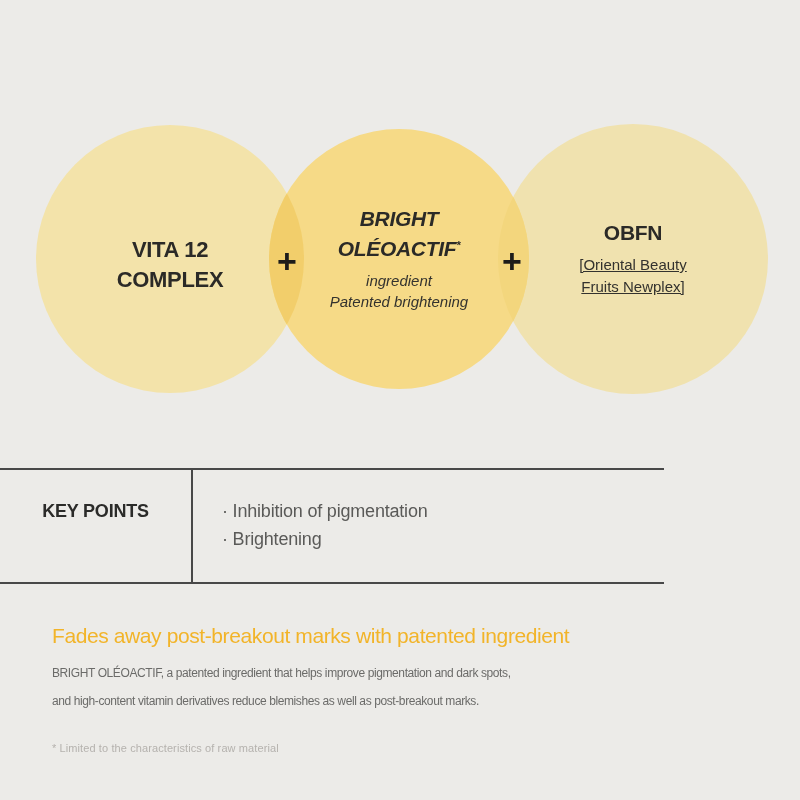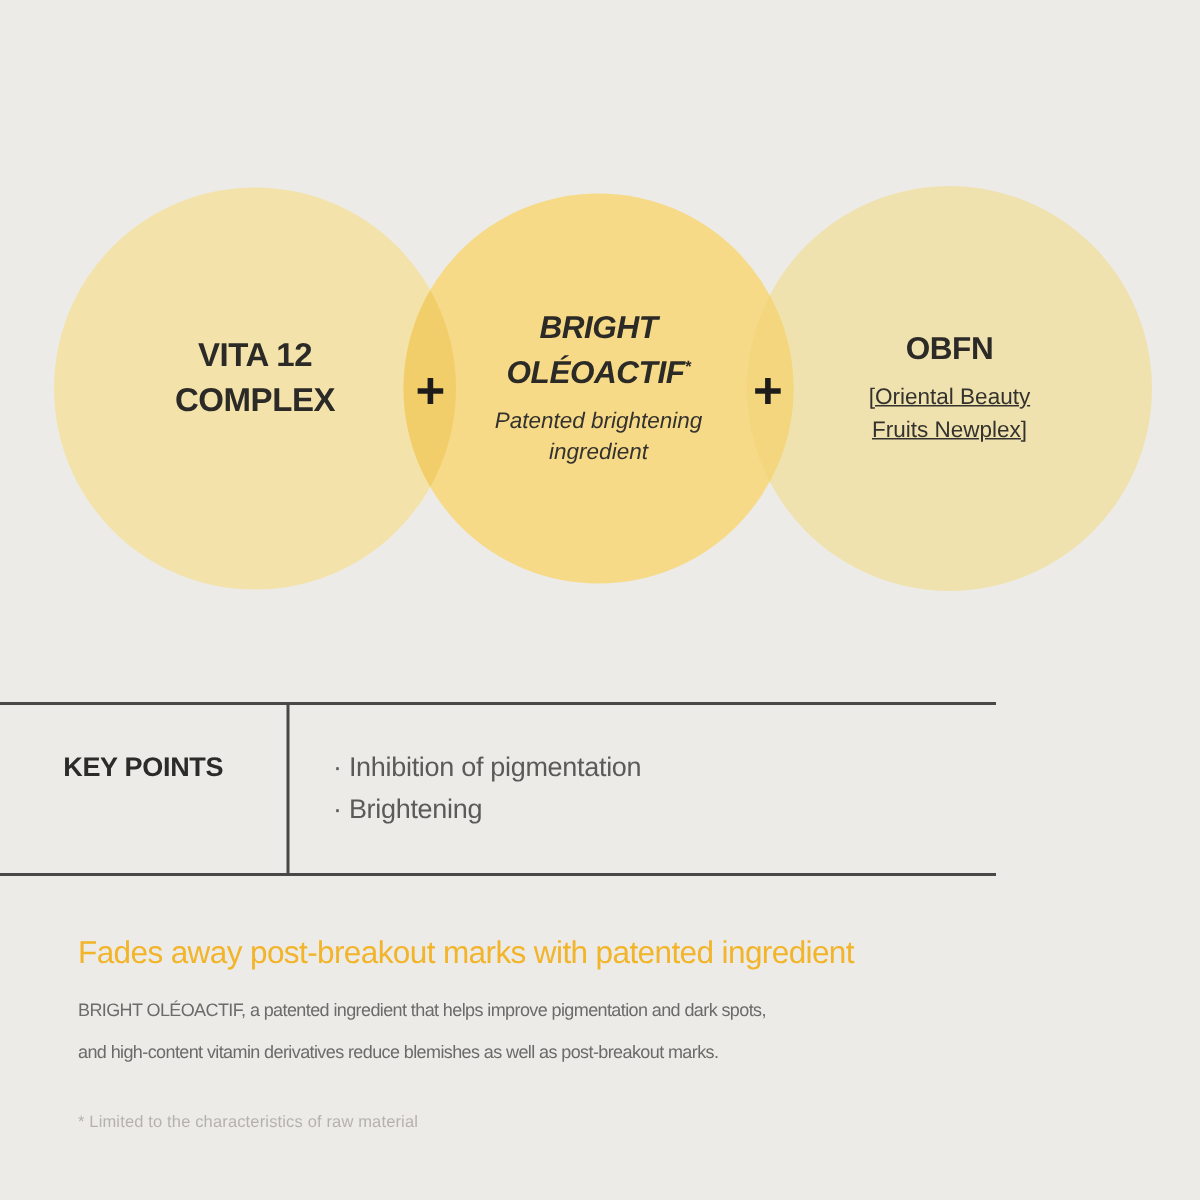--- a/index.html
+++ b/index.html
@@ -13,21 +13,21 @@
   .c-left{fill:var(--circle-left);}
   .c-mid{fill:var(--circle-mid);}
   .c-right{fill:var(--circle-right);}
   .lens-l{fill:var(--lens-left);}
   .lens-r{fill:var(--lens-right);}
 
   .circle-label{
     position:absolute;text-align:center;transform:translate(-50%,-50%);
     color:var(--title-text,#2B2A27);
   }
-  .label-left{left:170px;top:252px;}
+  .label-left{left:170px;top:265px;}
   .label-mid{left:399px;top:259px;font-style:italic;}
   .label-right{left:633px;top:259px;}
   .ctitle{font-size:21px;font-weight:700;letter-spacing:-0.3px;line-height:26px;white-space:nowrap;}
   .label-left .ctitle{line-height:30px;font-size:22px;}
   .csub{font-size:15px;line-height:21px;margin-top:8px;white-space:nowrap;color:#33322e;}
   .label-right .csub{line-height:22px;text-decoration:underline;}
   .sup{font-size:11px;vertical-align:7px;font-weight:700;}
 
   .plus{
     position:absolute;transform:translate(-50%,-50%);
@@ -106,22 +106,22 @@
 
   <div class="plus plus1">+</div>
   <div class="plus plus2">+</div>
 
   <div class="circle-label label-mid">
     <div class="ctitle">
       <div>BRIGHT</div>
       <div><span>OLÉOACTIF</span><span class="sup">*</span></div>
     </div>
     <div class="csub">
+      <div>ingredient</div>
       <div>Patented brightening</div>
-      <div>ingredient</div>
     </div>
   </div>
 
   <div class="circle-label label-right">
     <div class="ctitle">
       <div>OBFN</div>
     </div>
     <div class="csub">
       <div>[Oriental Beauty</div>
       <div>Fruits Newplex]</div>

